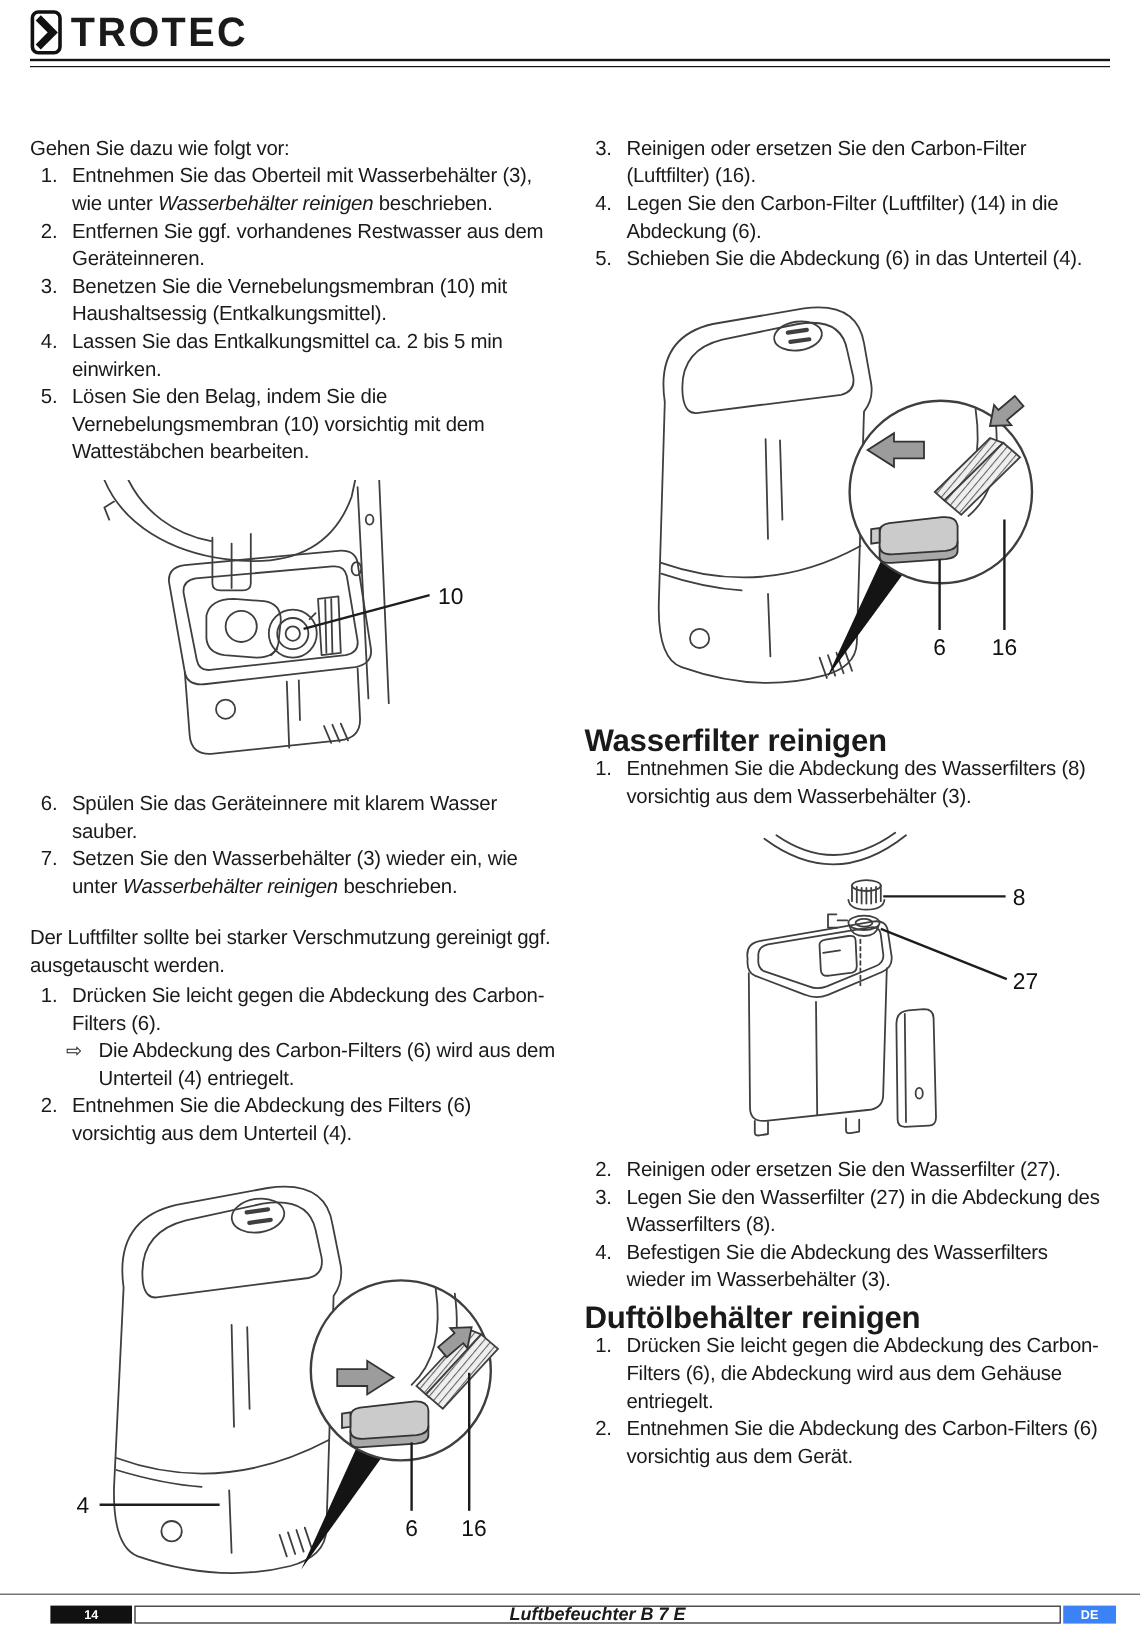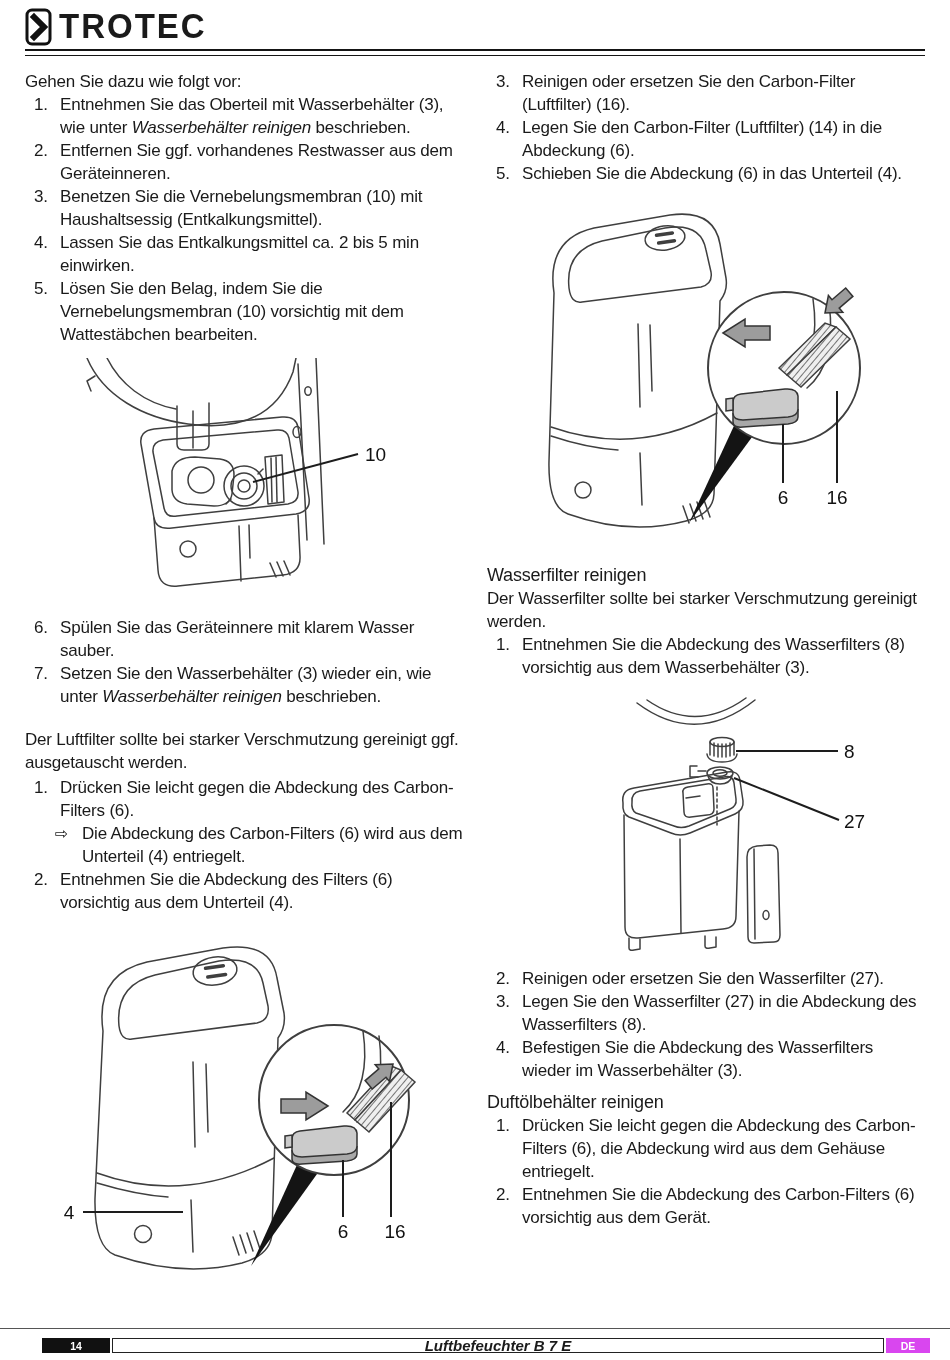--- a/index.html
+++ b/index.html
@@ -6,51 +6,51 @@
   .page{position:relative;width:950px;height:1360px;background:#fff;overflow:hidden;
         font-family:"Liberation Sans",sans-serif;color:#1a1a1a;}
   
   .logo{position:absolute;left:25px;top:8px;display:flex;align-items:center;gap:7px;}
   .logo-icon{display:block;}
   .logo-text{font-size:33px;font-weight:bold;letter-spacing:2px;transform:scaleY(1.04);
              transform-origin:left center;}
   .header-rule{position:absolute;left:25px;right:25px;top:49px;height:3.5px;
                border-top:2.5px solid #151515;border-bottom:1.2px solid #151515;}
   
-  .col{position:absolute;top:0;width:438px;padding-top:70px;box-sizing:content-box;}
+  .col{position:absolute;top:0;width:438px;padding-top:112px;box-sizing:content-box;}
   .col-left{left:25px;}
   .col-right{left:487px;}
   p{margin:0;font-size:17px;line-height:23px;letter-spacing:-0.2px;}
   .olist{margin:0;}
   .li{display:flex;font-size:17px;line-height:23px;letter-spacing:-0.2px;}
   .num{flex:0 0 35px;box-sizing:border-box;padding-left:9px;}
   .txt{flex:1;}
   .result{display:flex;padding-left:30px;font-size:17px;line-height:23px;letter-spacing:-0.2px;}
   .res-arrow{flex:0 0 27px;font-family:"DejaVu Sans",sans-serif;font-size:16px;}
-  h2{margin:0;font-size:18px;line-height:24px;font-weight:normal;letter-spacing:-0.2px;}
+  h2{margin:0;font-size:26px;line-height:24px;font-weight:bold;letter-spacing:-0.2px;}
   .mt16{margin-top:16px;} .mt13{margin-top:13px;} .mt8{margin-top:8px;}
   .mt4{margin-top:20px;} .mt2{margin-top:2px;} .mt20{margin-top:20px;}
   .mt12{margin-top:12px;} .mt5{margin-top:5px;}
   .xref{font-style:italic;}
   
   .fig{position:relative;}
   .fig svg{display:block;}
   .ln path,.ln line,.ln ellipse,.ln circle,.ln polygon{fill:none;stroke:#3f3f3f;
       stroke-width:1.5;stroke-linecap:round;stroke-linejoin:round;}
   .ln .thick{stroke-width:3.5;}
   .ldr{stroke:#1d1d1d;stroke-width:2;}
   .plabel{font-family:"Liberation Sans",sans-serif;font-size:19px;fill:#111;}
   
   .footer-rule{position:absolute;left:0;right:0;top:1328px;border-top:1.2px solid #555;}
   .footer-bar{position:absolute;left:42px;right:20px;top:1338px;height:15px;display:flex;gap:2px;}
   .footer-pg{width:68px;background:#111;color:#fff;font-size:10.5px;font-weight:bold;
              display:flex;align-items:center;justify-content:center;}
   .footer-doc{flex:1;border:1.2px solid #222;font-size:15px;font-weight:bold;font-style:italic;
               display:flex;align-items:center;justify-content:center;box-sizing:border-box;}
-  .footer-lang{width:44px;background:#d946ef;color:#fff;font-size:10.5px;font-weight:bold;
+  .footer-lang{width:44px;background:#3b82f6;color:#fff;font-size:10.5px;font-weight:bold;
                display:flex;align-items:center;justify-content:center;}
 </style>
 </head>
 <body>
 
 <div class="page">
 
   <div class="logo">
     <svg class="logo-icon" width="27" height="38" viewBox="0 0 27 38">
       <rect x="2" y="2" width="23" height="34" rx="5" fill="none" stroke="#111" stroke-width="3"></rect>
@@ -266,21 +266,20 @@
           <polygon points="338,108 341.4,90.5 345,94.7 358.7,83 365.9,91.4 352.2,103.1 355.8,107.3" fill="#9c9c9c" stroke="#333" stroke-width="1.5"></polygon>
         </g>
         <line class="ldr" x1="296" y1="219" x2="296" y2="278"></line>
         <line class="ldr" x1="350" y1="186" x2="350" y2="278"></line>
         <text class="plabel" x="296" y="299" text-anchor="middle">6</text>
         <text class="plabel" x="350" y="299" text-anchor="middle">16</text>
       </svg>
     </div>
 
     <h2 class="mt13">Wasserfilter reinigen</h2>
-    <p>Der Wasserfilter sollte bei starker Verschmutzung gereinigt werden.</p>
 
     <div class="olist">
       <div class="li">
         <span class="num">1.</span>
         <span class="txt">Entnehmen Sie die Abdeckung des Wasserfilters (8) vorsichtig aus dem Wasserbehälter (3).</span>
       </div>
     </div>
 
     <div class="fig mt8">
       <svg width="438" height="275" viewBox="0 0 438 275">

